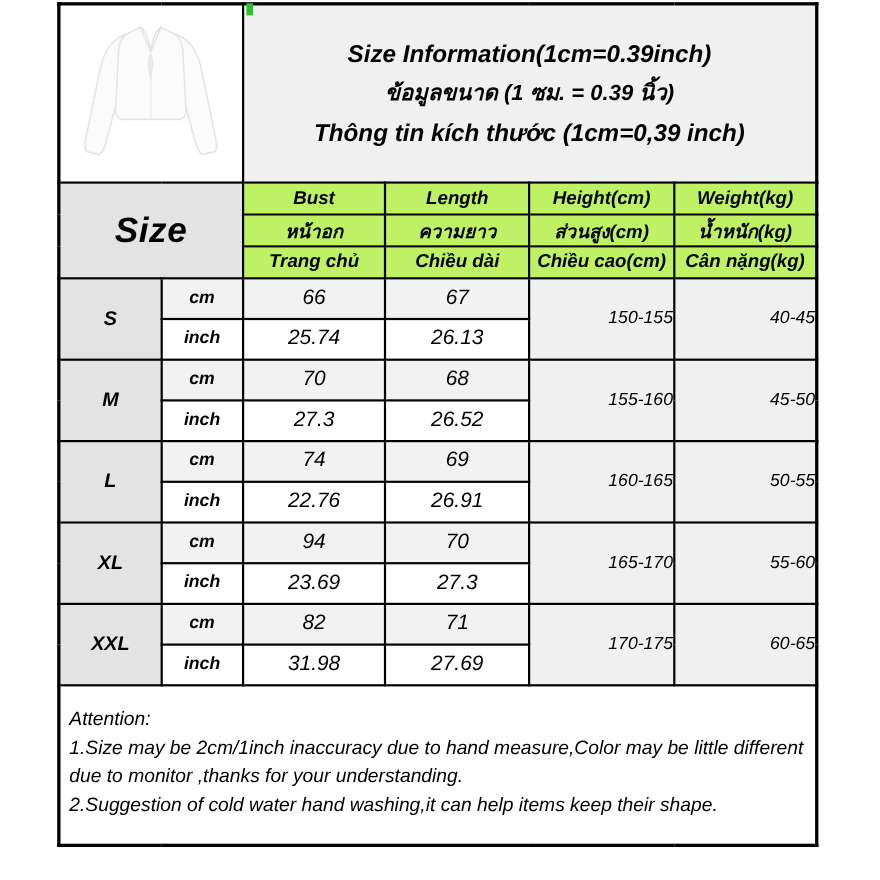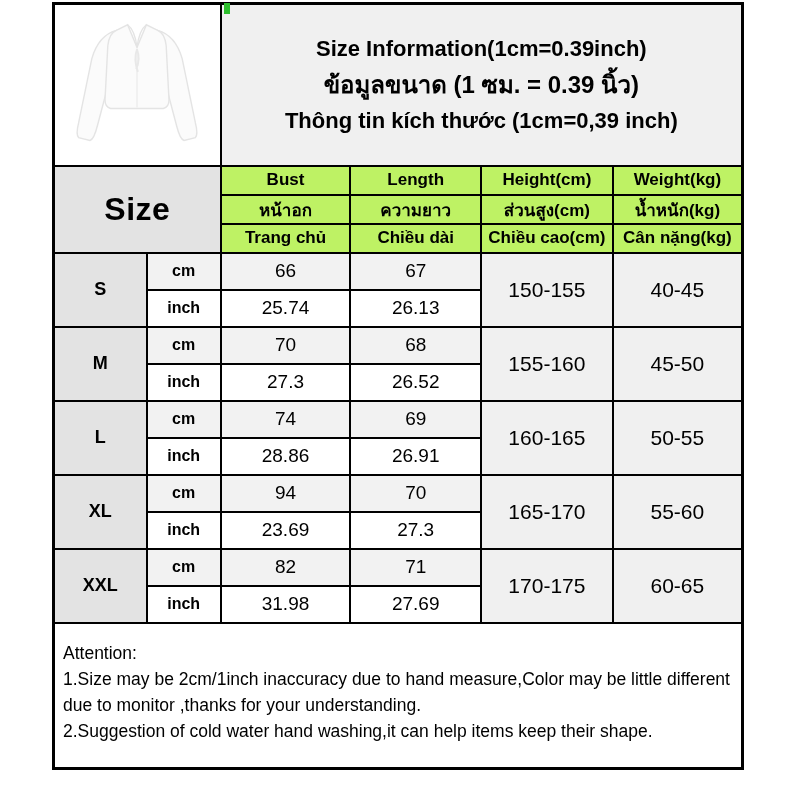--- a/index.html
+++ b/index.html
@@ -2,45 +2,45 @@
 <html><head>
 <meta charset="utf-8">
 <style>
   html,body{margin:0;padding:0;}
   body{
     width:800px;height:800px;background:#ffffff;position:relative;
     font-family:"Liberation Sans","DejaVu Sans",sans-serif;color:#000;
     -webkit-font-smoothing:antialiased;
   }
   .sheet{position:absolute;left:52px;top:2px;}
-  table{border-collapse:collapse;table-layout:fixed;width:692px;}
+  table{border-collapse:collapse;table-layout:fixed;width:692px;font-style:italic;}
   td{
     border:2px solid #000;text-align:center;vertical-align:middle;
     padding:0;overflow:hidden;
   }
   table{border:3px solid #000;}
   
   .r-top{height:162px;}
   .r-head{height:29px;}
   .r-data{height:37px;}
   .r-attn{height:146px;}
   
   .cell-image{background:#ffffff;}
   .cell-title{background:#f0f0f0;}
   .cell-title .t1{font-size:22px;font-weight:bold;line-height:36px;}
-  .cell-title .t2{font-size:24px;font-weight:bold;line-height:36px;}
+  .cell-title .t2{font-size:20px;font-weight:bold;line-height:36px;}
   .cell-title .t3{font-size:22px;font-weight:bold;line-height:36px;}
   .cell-size-label{background:#e3e3e3;font-size:32px;font-weight:bold;letter-spacing:0.5px;}
   .hcell{background:#bef264;font-size:17px;font-weight:bold;}
   .cell-sizename{background:#e3e3e3;font-size:18px;font-weight:bold;}
   .cell-unit{font-size:16px;font-weight:bold;}
   .cell-val{font-size:19px;font-weight:normal;}
   .bg-cm{background:#f2f2f2;text-align:center;}
   .bg-inch{background:#ffffff;}
-  .cell-range{background:#f0f0f0;font-size:21px;font-weight:normal;}
+  .cell-range{background:#f0f0f0;font-size:16px;font-weight:normal;text-align:right;}
   .cell-attn{
     background:#ffffff;text-align:left;vertical-align:top;
     padding:16px 10px 0 8px;font-size:17.5px;line-height:26px;
   }
   .green-mark{position:absolute;left:224px;top:3px;width:6px;height:11px;background:#2ebf2e;}
   svg{display:block;margin:0 auto;}
 </style>
 </head>
 <body>
 
@@ -127,21 +127,21 @@
     <tr class="r-data">
       <td rowspan="2" class="cell-sizename">L</td>
       <td class="cell-unit bg-cm">cm</td>
       <td class="cell-val bg-cm">74</td>
       <td class="cell-val bg-cm">69</td>
       <td rowspan="2" class="cell-range">160-165</td>
       <td rowspan="2" class="cell-range">50-55</td>
     </tr>
     <tr class="r-data">
       <td class="cell-unit bg-inch">inch</td>
-      <td class="cell-val bg-inch">28.86</td>
+      <td class="cell-val bg-inch">22.76</td>
       <td class="cell-val bg-inch">26.91</td>
     </tr>
 
     <tr class="r-data">
       <td rowspan="2" class="cell-sizename">XL</td>
       <td class="cell-unit bg-cm">cm</td>
       <td class="cell-val bg-cm">94</td>
       <td class="cell-val bg-cm">70</td>
       <td rowspan="2" class="cell-range">165-170</td>
       <td rowspan="2" class="cell-range">55-60</td>

